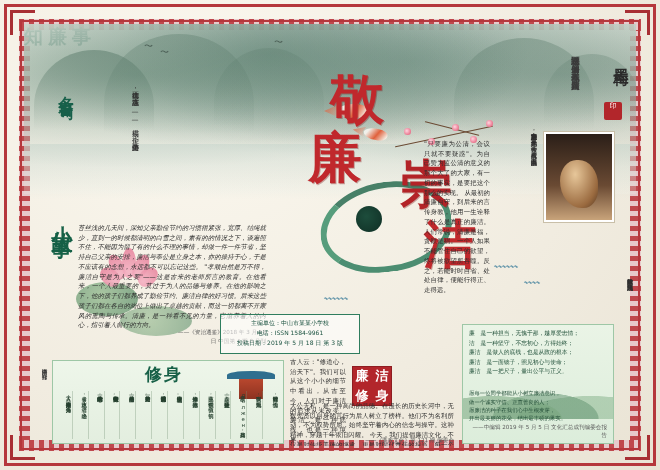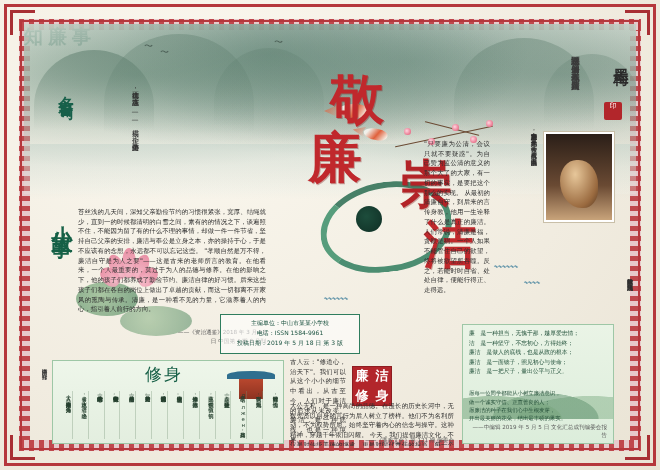--- a/index.html
+++ b/index.html
@@ -134,21 +134,21 @@
     text-align:justify;font-family:"DejaVu Sans","Liberation Sans",sans-serif;
   }
   .sig{font-size:5.6px;color:#5a5a5a;text-align:right;}
 
   
   .left-poem{
     position:absolute;left:56px;top:62px;width:60px;height:110px;
     writing-mode:vertical-rl;text-orientation:upright;
     font-size:7px;line-height:1.6;color:#2f2f2f;
   }
-  .left-body{left:54px;top:184px;width:188px;height:116px;}
+  .left-body{left:54px;top:200px;width:188px;height:116px;font-style:italic;}
   .left-sig{left:150px;top:304px;width:92px;}
 
   
   .lotus{
     position:absolute;left:52px;top:196px;width:130px;height:120px;opacity:.85;
   }
   .petal{
     position:absolute;background:radial-gradient(circle at 50% 80%,#f4a7bd,#e4708f);
     border-radius:50% 50% 45% 45%;opacity:.9;
   }
@@ -200,21 +200,21 @@
     box-sizing:border-box;text-align:center;
   }
 
   
   .panel-xiushen{
     position:absolute;left:28px;top:336px;width:230px;height:82px;
     background:linear-gradient(180deg,#eef6ea,#e3eedf);
     border:1px solid #9ec7a6;
   }
   .xs-title{
-    position:absolute;left:92px;top:2px;font-size:17px;font-weight:normal;
+    position:absolute;left:92px;top:2px;font-size:17px;font-weight:bold;
     color:#176047;font-family:"DejaVu Serif","Liberation Serif",serif;letter-spacing:2px;
   }
   .xs-pavilion{
     position:absolute;right:6px;top:6px;width:52px;height:34px;
   }
   .pav-roof{
     position:absolute;left:2px;top:4px;width:48px;height:8px;
     background:#2f6f8f;border-radius:50% 50% 0 0;
   }
   .pav-body{

